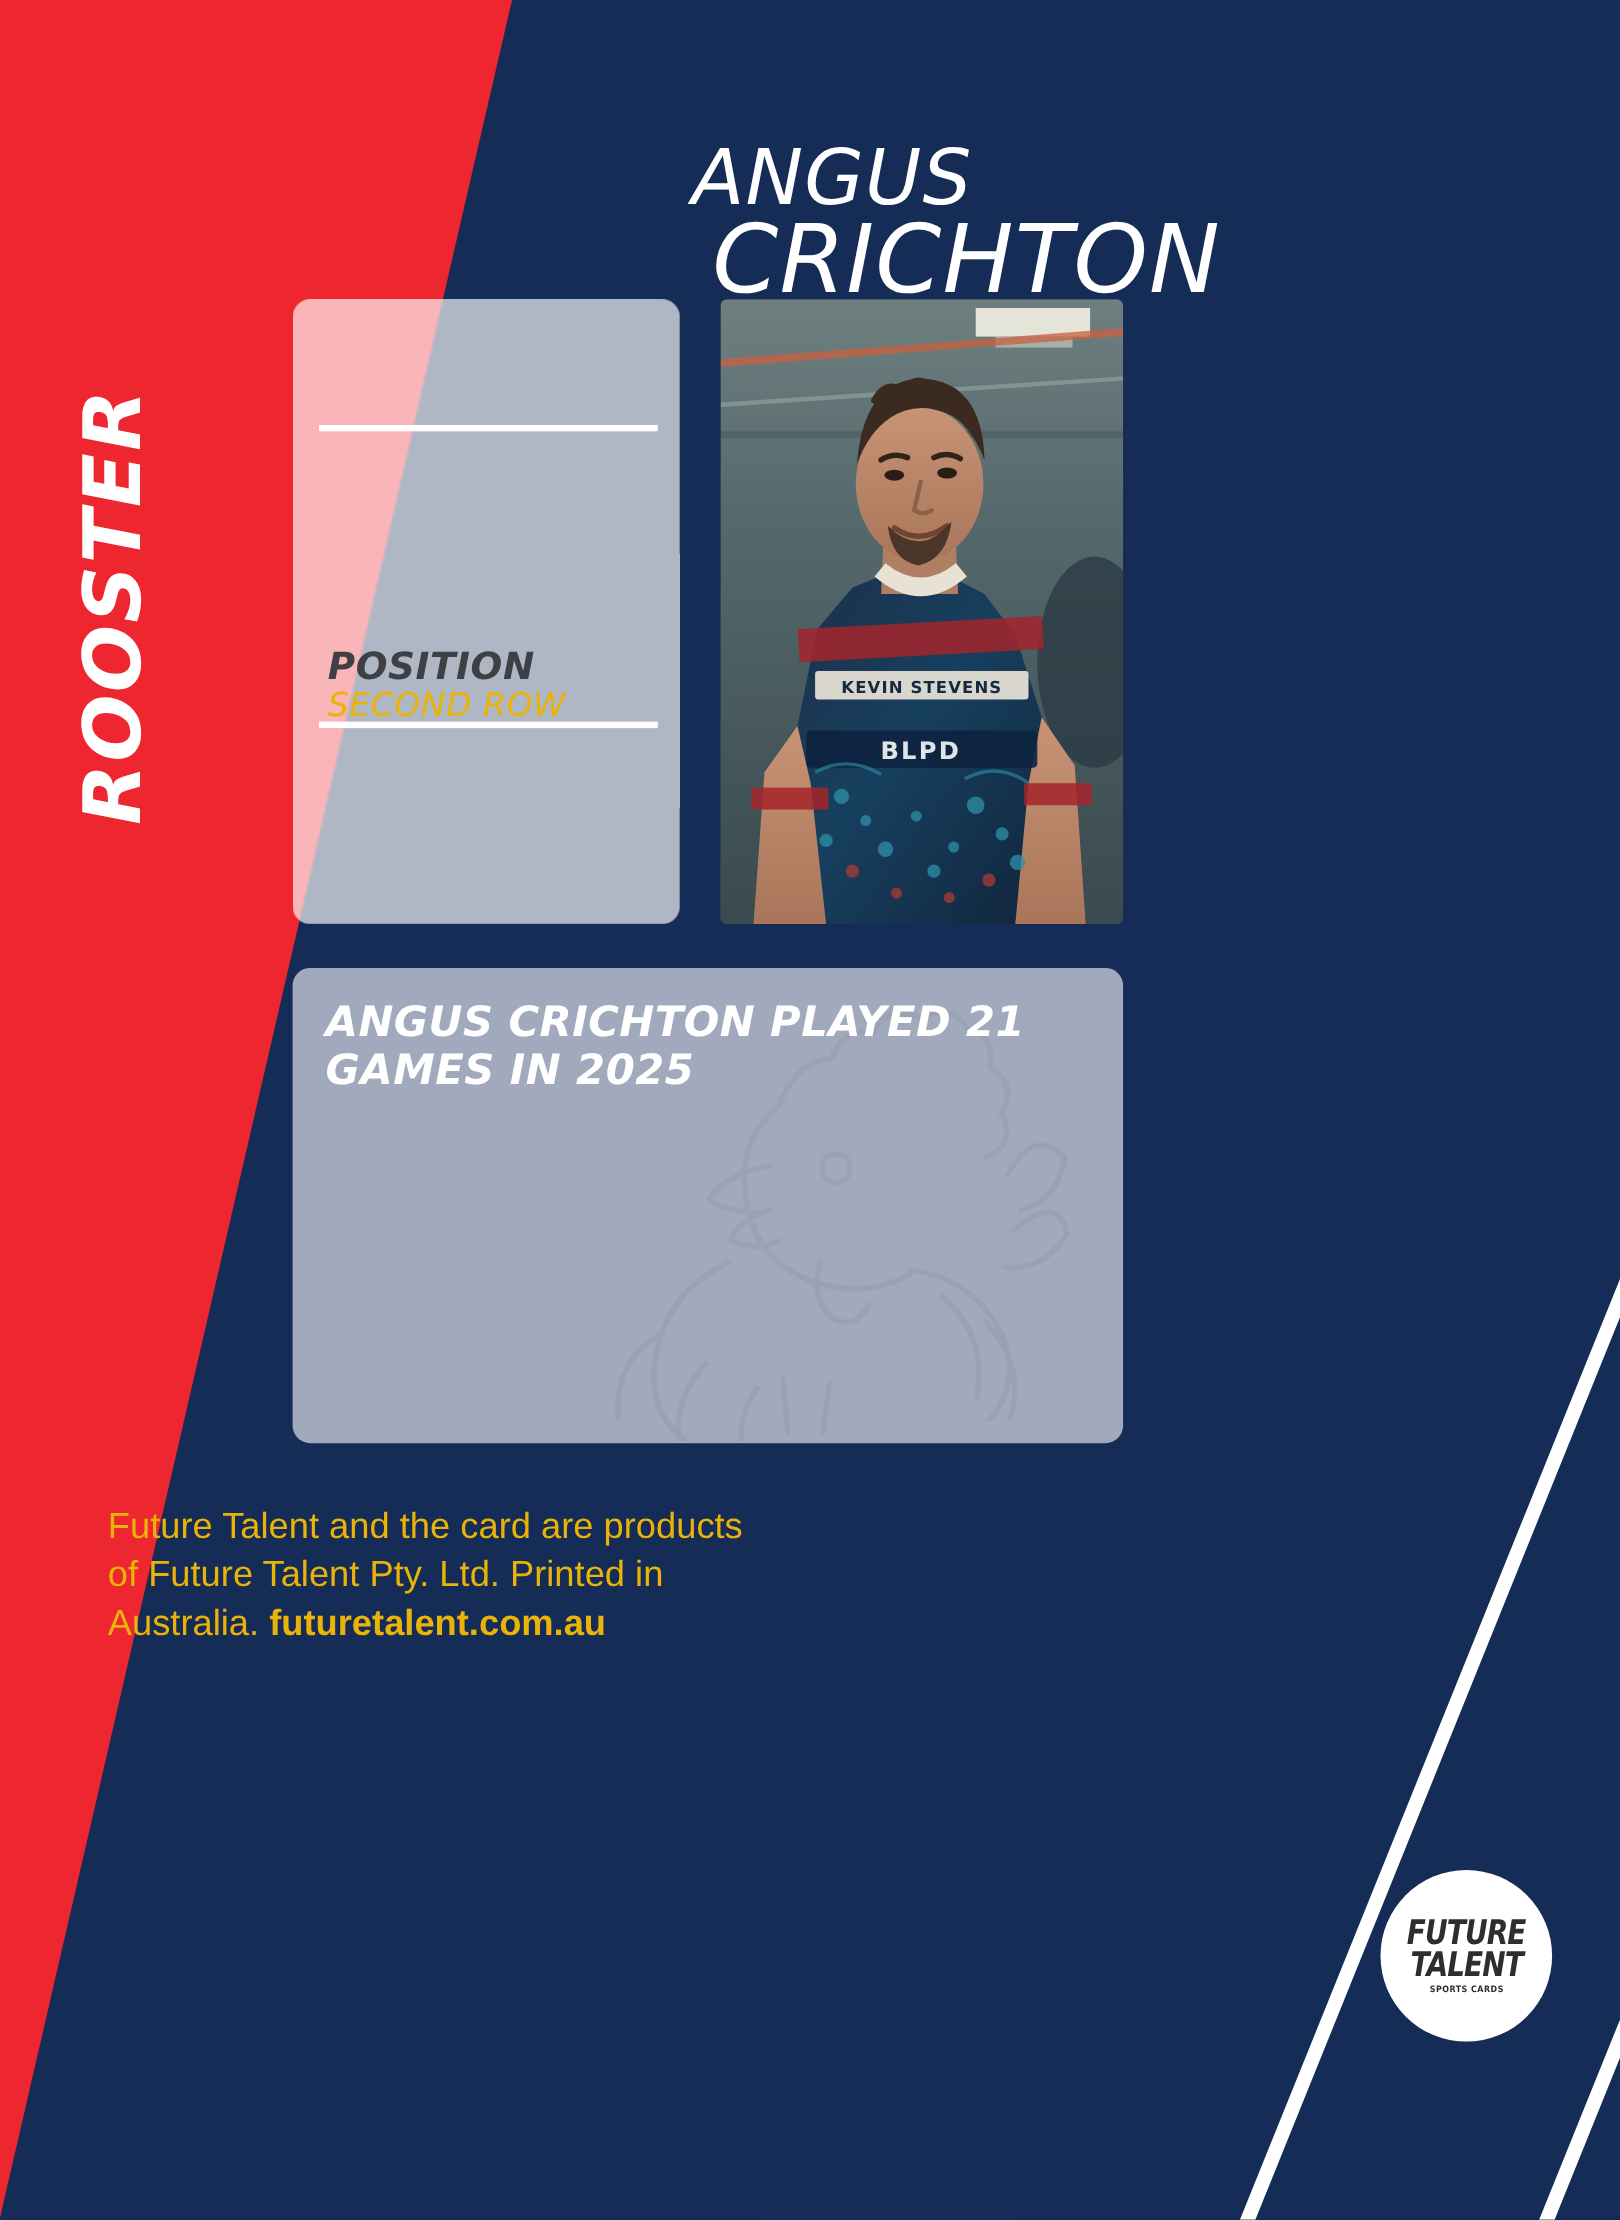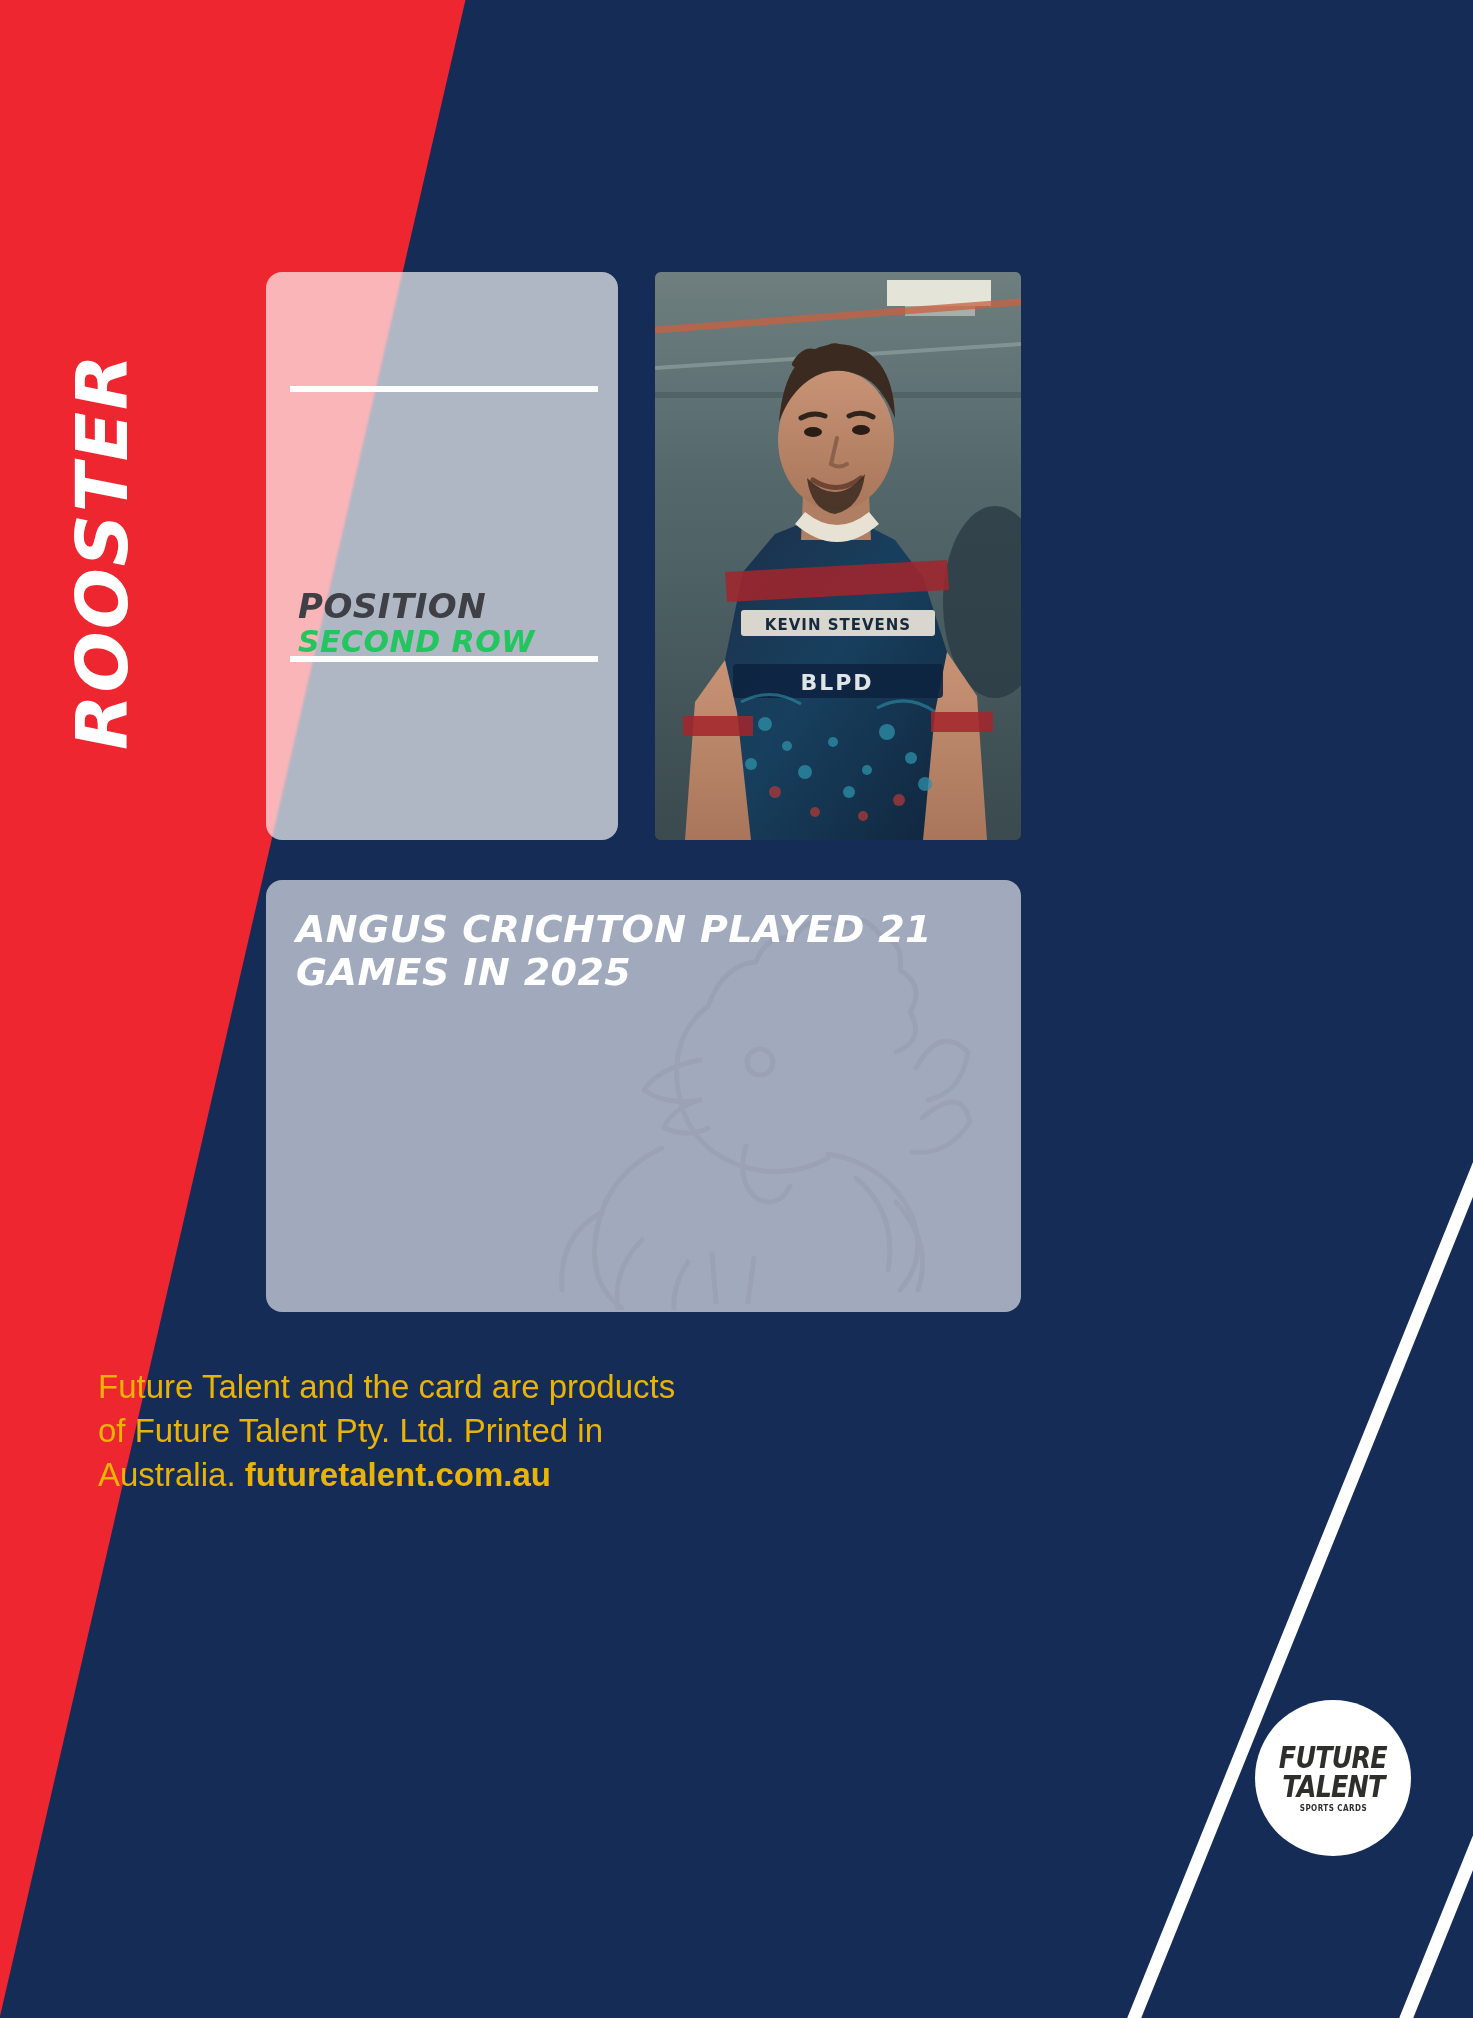--- a/index.html
+++ b/index.html
@@ -55,21 +55,21 @@
   }
   .rule-bottom{
     position:absolute;left:290px;top:656px;width:308px;height:6px;background:#ffffff;
   }
   .pos-label{
     position:absolute;left:298px;top:586px;font-size:34px;font-style:italic;
     font-weight:600;color:#3e4045;letter-spacing:0.5px;text-align:center;
   }
   .pos-value{
     position:absolute;left:298px;top:624px;font-size:30px;font-style:italic;
-    font-weight:700;color:#22c55e;letter-spacing:0.5px;
+    font-weight:400;color:#eab308;letter-spacing:0.5px;
   }
 
   
   .photo{
     position:absolute;left:655px;top:272px;width:366px;height:568px;
     border-radius:6px;overflow:hidden;background:#3d4f55;
   }
   .photo svg{display:block;width:100%;height:100%;}
 
   
@@ -119,20 +119,24 @@
 
   <div class="bg-layer">
     <div class="diag red-band-wide"></div>
 
     <div class="diag white-diag-1"></div>
     <div class="diag white-diag-2"></div>
   </div>
 
   <div class="team-word">ROOSTER</div>
 
+  <div class="name-block">
+    <span class="name-first">ANGUS</span>
+    <span class="name-last">CRICHTON</span>
+  </div>
 
   <div class="info-panel"></div>
   <div class="rule-top"></div>
   <div class="pos-label">POSITION</div>
   <div class="pos-value">SECOND ROW</div>
   <div class="rule-bottom"></div>
 
   <div class="photo">
     <svg viewBox="0 0 366 568" preserveAspectRatio="xMidYMid slice">
       <defs>

